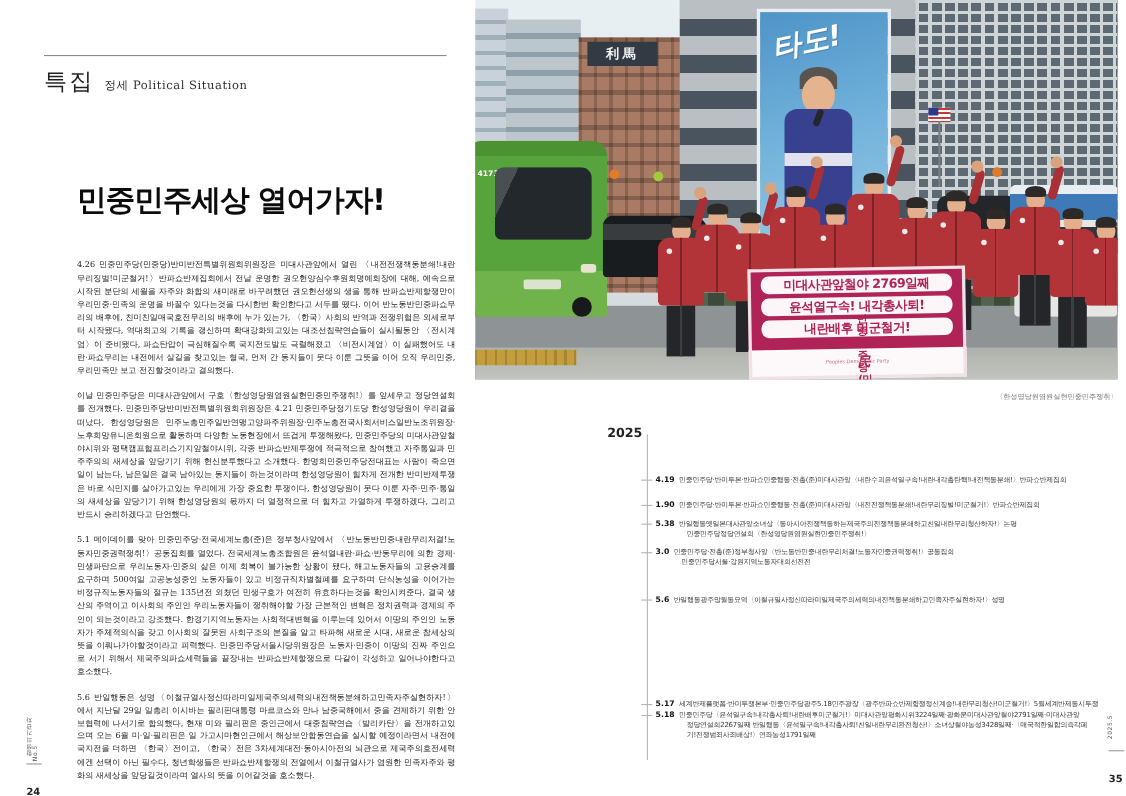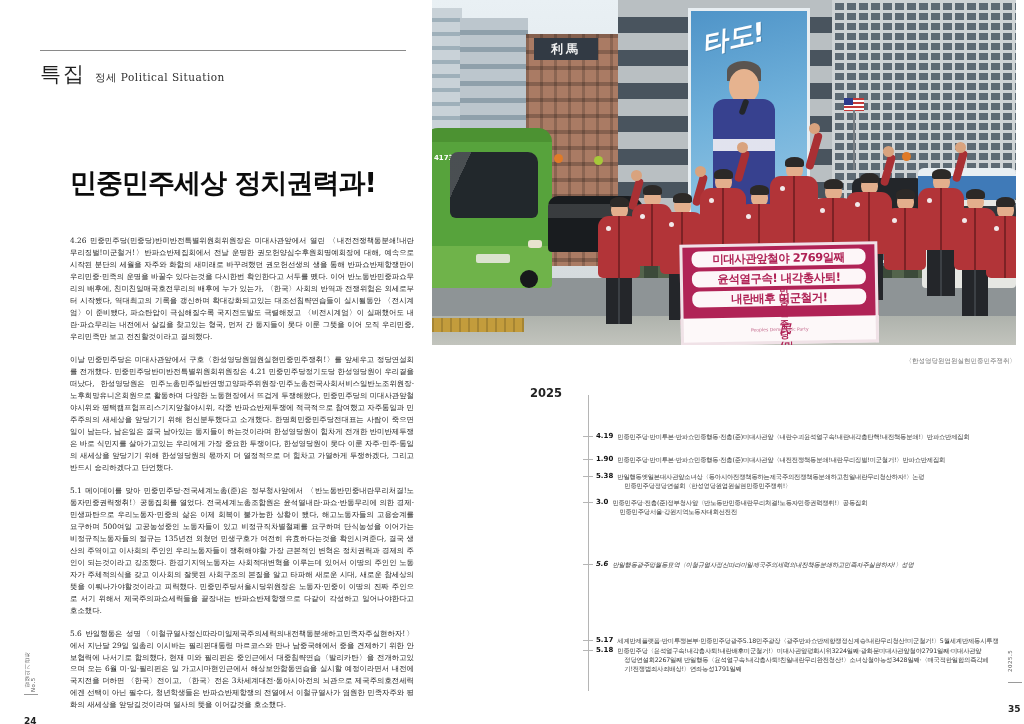--- a/index.html
+++ b/index.html
@@ -112,42 +112,42 @@
   .banner-logo{left:-3px;top:71px;width:192px;height:24px;background:#fdf8f9;border:3px solid #f0e2e7;border-top:none;
         display:flex;flex-direction:column;align-items:center;justify-content:center;color:#b02356;}
   .logo-line{display:flex;align-items:center;gap:2px;line-height:11px;}
   .logo-mark{font-weight:bold;font-style:italic;font-size:12px;}
   .logo-text{font-weight:bold;font-size:9.5px;letter-spacing:-0.5px;}
   .logo-sub{font-size:4.5px;color:#c46a8d;line-height:5px;}
 
   .caption{position:absolute;left:0;top:357px;width:584px;text-align:right;font-size:6.5px;color:#777;}
 
   
-  .tl-year{position:absolute;left:98px;top:386px;width:54px;font-size:11.5px;font-weight:bold;color:#222;}
+  .tl-year{position:absolute;left:98px;top:386px;width:54px;text-align:right;font-size:11.5px;font-weight:bold;color:#222;}
   .tl-axis{position:absolute;left:156px;top:395px;width:1px;height:296px;background:#b5b5b5;}
   .tl-entry{position:absolute;left:151px;display:flex;align-items:flex-start;}
   .tl-entry::before{content:"";position:absolute;left:0;top:4px;width:10px;height:1px;background:#b5b5b5;}
   .tl-date{flex:0 0 auto;margin-left:13px;font-size:7px;font-weight:bold;color:#111;line-height:9px;white-space:nowrap;}
   .tl-lines{margin-left:4px;}
   .tl-line{display:block;font-size:6.3px;line-height:9px;color:#333;letter-spacing:-0.2px;white-space:nowrap;}
   .tl-line.cont{padding-left:7px;}
 </style>
 </head>
 <body>
 
 <div class="spread">
 
   <section class="page page-left">
     <div class="kicker-rule"></div>
     <div class="kicker">
       <span class="kicker-main">특집</span><span class="kicker-sub">정세 Political Situation</span>
     </div>
     <h1 class="headline">
       <br>
-      <span>민중민주세상 정치권력과!</span>
+      <span>민중민주세상 열어가자!</span>
     </h1>
     <div class="bodycopy">
       <p>4.26 민중민주당(민중당)반미반전특별위원회위원장은 미대사관앞에서 열린 〈내전전쟁책동분쇄!내란무리징벌!미군철거!〉반파쇼반제집회에서 전날 운명한 권오헌양심수후원회명예회장에 대해, 예속으로 시작된 분단의 세월을 자주와 화합의 새미래로 바꾸려했던 권오헌선생의 생을 통해 반파쇼반제항쟁만이 우리민중·민족의 운명을 바꿀수 있다는것을 다시한번 확인한다고 서두를 뗐다. 이어 반노동반민중파쇼무리의 배후에, 친미친일매국호전무리의 배후에 누가 있는가, 〈한국〉사회의 반역과 전쟁위험은 외세로부터 시작됐다, 역대최고의 기록을 갱신하며 확대강화되고있는 대조선침략연습들이 실시될동안 〈전시계엄〉이 준비됐다, 파쇼탄압이 극심해질수록 국지전도발도 극렬해졌고 〈비전시계엄〉이 실패했어도 내란·파쇼무리는 내전에서 살길을 찾고있는 형국, 먼저 간 동지들이 못다 이룬 그뜻을 이어 오직 우리민중, 우리민족만 보고 전진할것이라고 결의했다.</p>
       <p>이날 민중민주당은 미대사관앞에서 구호〈한성영당원염원실현민중민주쟁취!〉를 앞세우고 정당연설회를 전개했다. 민중민주당반미반전특별위원회위원장은 4.21 민중민주당정기도당 한성영당원이 우리곁을 떠났다, 한성영당원은 민주노총민주일반연맹고양파주위원장·민주노총전국사회서비스일반노조위원장·노후희망유니온회원으로 활동하며 다양한 노동현장에서 뜨겁게 투쟁해왔다, 민중민주당의 미대사관앞철야시위와 평택캠프험프리스기지앞철야시위, 각종 반파쇼반제투쟁에 적극적으로 참여했고 자주통일과 민주주의의 새세상을 앞당기기 위해 헌신분투했다고 소개했다. 한명희민중민주당전대표는 사람이 죽으면 일이 남는다, 남은일은 결국 남아있는 동지들이 하는것이라며 한성영당원이 힘차게 전개한 반미반제투쟁은 바로 식민지를 살아가고있는 우리에게 가장 중요한 투쟁이다, 한성영당원이 못다 이룬 자주·민주·통일의 새세상을 앞당기기 위해 한성영당원의 몫까지 더 열정적으로 더 힘차고 가열하게 투쟁하겠다, 그리고 반드시 승리하겠다고 단언했다.</p>
       <p>5.1 메이데이를 맞아 민중민주당·전국세계노총(준)은 정부청사앞에서 〈반노동반민중내란무리처결!노동자민중권력쟁취!〉공동집회를 열었다. 전국세계노총조합원은 윤석열내란·파쇼·반동무리에 의한 경제·민생파탄으로 우리노동자·민중의 삶은 이제 회복이 불가능한 상황이 됐다, 해고노동자들의 고용승계를 요구하며 500여일 고공농성중인 노동자들이 있고 비정규직차별철폐를 요구하며 단식농성을 이어가는 비정규직노동자들의 절규는 135년전 외쳤던 민생구호가 여전히 유효하다는것을 확인시켜준다, 결국 생산의 주역이고 이사회의 주인인 우리노동자들이 쟁취해야할 가장 근본적인 변혁은 정치권력과 경제의 주인이 되는것이라고 강조했다. 한경기지역노동자는 사회적대변혁을 이루는데 있어서 이땅의 주인인 노동자가 주체적의식을 갖고 이사회의 잘못된 사회구조의 본질을 알고 타파해 새로운 시대, 새로운 참세상의 뜻을 이뤄나가야할것이라고 피력했다. 민중민주당서울시당위원장은 노동자·민중이 이땅의 진짜 주인으로 서기 위해서 제국주의파쇼세력들을 끝장내는 반파쇼반제항쟁으로 다같이 각성하고 일어나야한다고 호소했다.</p>
       <p>5.6 반일행동은 성명〈이철규열사정신따라미일제국주의세력의내전책동분쇄하고민족자주실현하자!〉에서 지난달 29일 일총리 이시바는 필리핀대통령 마르코스와 만나 남중국해에서 중을 견제하기 위한 안보협력에 나서기로 합의했다, 현재 미와 필리핀은 중인근에서 대중침략연습〈발리카탄〉을 전개하고있으며 오는 6월 미·일·필리핀은 일 가고시마현인근에서 해상보안합동연습을 실시할 예정이라면서 내전에 국지전을 더하면 〈한국〉전이고, 〈한국〉전은 3차세계대전·동아시아전의 뇌관으로 제국주의호전세력에겐 선택이 아닌 필수다, 청년학생들은 반파쇼반제항쟁의 전열에서 이철규열사가 염원한 민족자주와 평화의 새세상을 앞당길것이라며 열사의 뜻을 이어갈것을 호소했다.</p>
     </div>
     <div class="spine spine-left">항쟁의기관차 No.5</div>
     <div class="pagenum pagenum-left">24</div>
   </section>
@@ -303,21 +303,21 @@
           <span class="tl-line cont">민중민주당정당연설회〈한성영당원염원실현민중민주쟁취!〉</span>
         </span>
       </div>
       <div class="tl-entry" style="top:498px;">
         <span class="tl-date">3.0</span>
         <span class="tl-lines">
           <span class="tl-line">민중민주당·전총(준)정부청사앞〈반노동반민중내란무리처결!노동자민중권력쟁취!〉공동집회</span>
           <span class="tl-line cont">민중민주당서울·강원지역노동자대회선전전</span>
         </span>
       </div>
-      <div class="tl-entry" style="top:560px;font-style:italic;">
+      <div class="tl-entry" style="top:541px;">
         <span class="tl-date">5.6</span>
         <span class="tl-lines">
             <span class="tl-line">반일행동광주망월동묘역〈이철규열사정신따라미일제국주의세력의내전책동분쇄하고민족자주실현하자!〉성명</span>
           </span>
       </div>
       <div class="tl-entry" style="top:636px;">
         <span class="tl-date">5.17</span>
         <span class="tl-lines">
             <span class="tl-line">세계반제플랫폼·반미투쟁본부·민중민주당광주5.18민주광장〈광주반파쇼반제항쟁정신계승!내란무리청산!미군철거!〉5월세계반제동시투쟁</span>
           </span>

